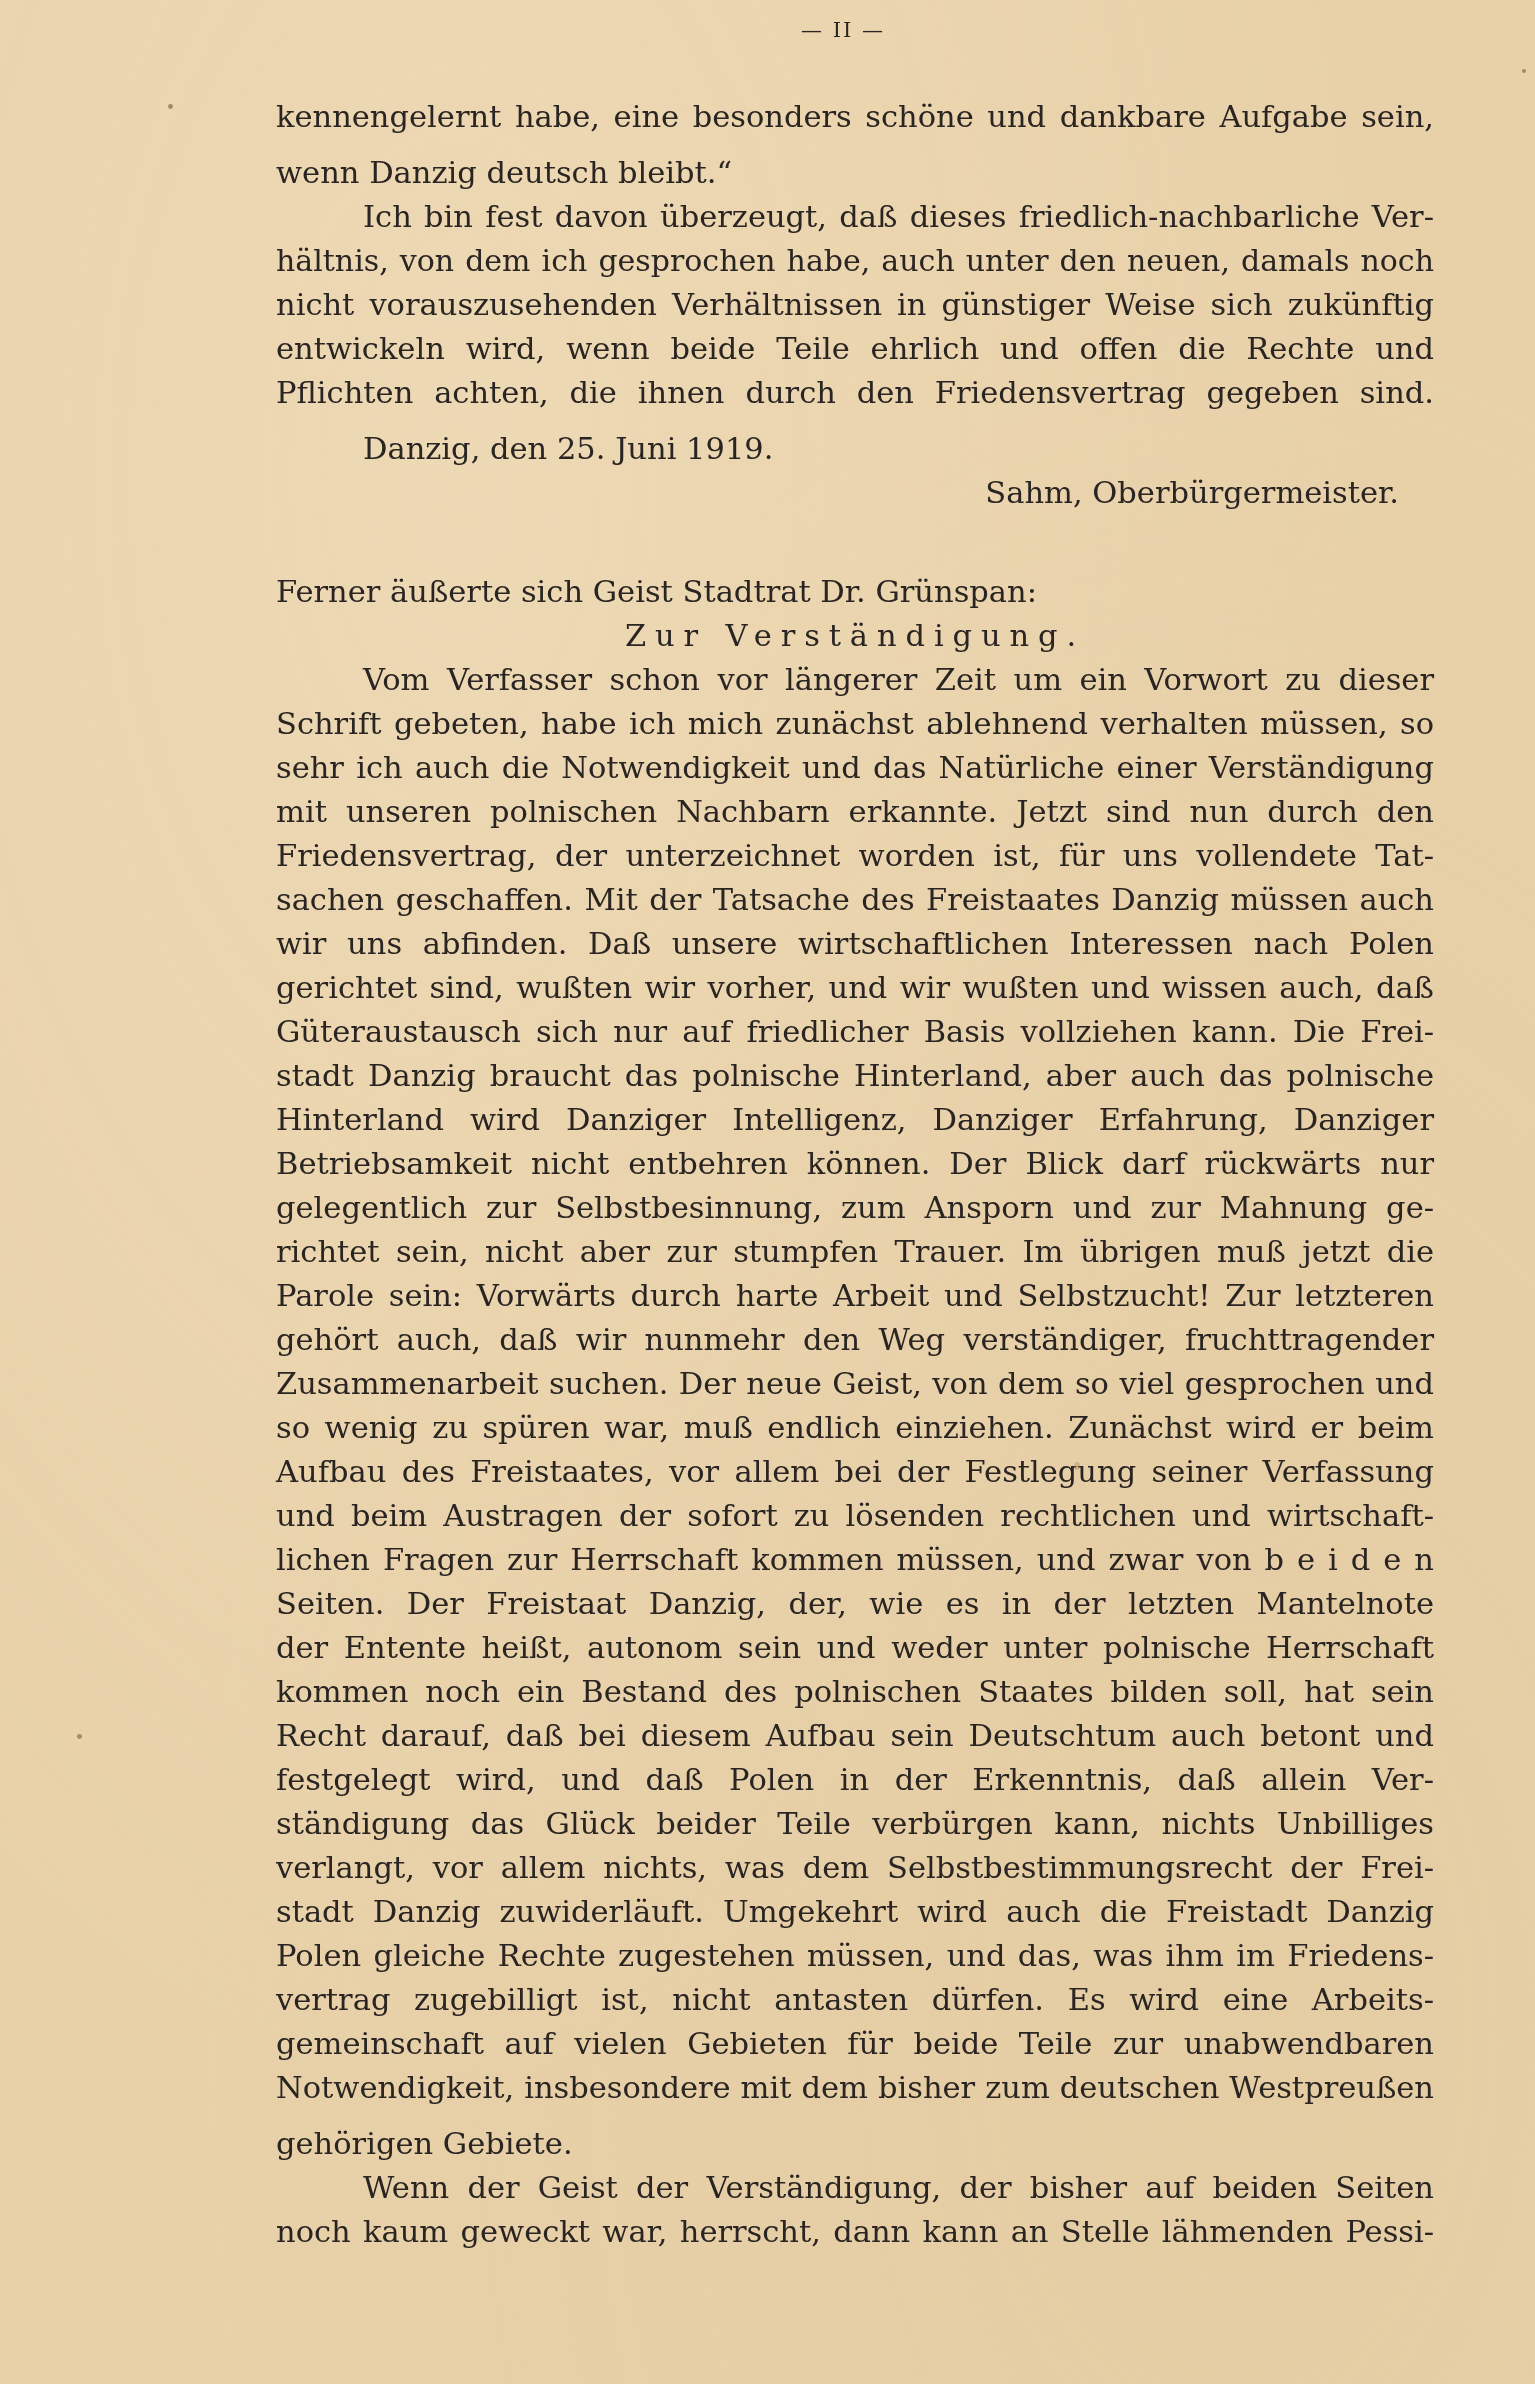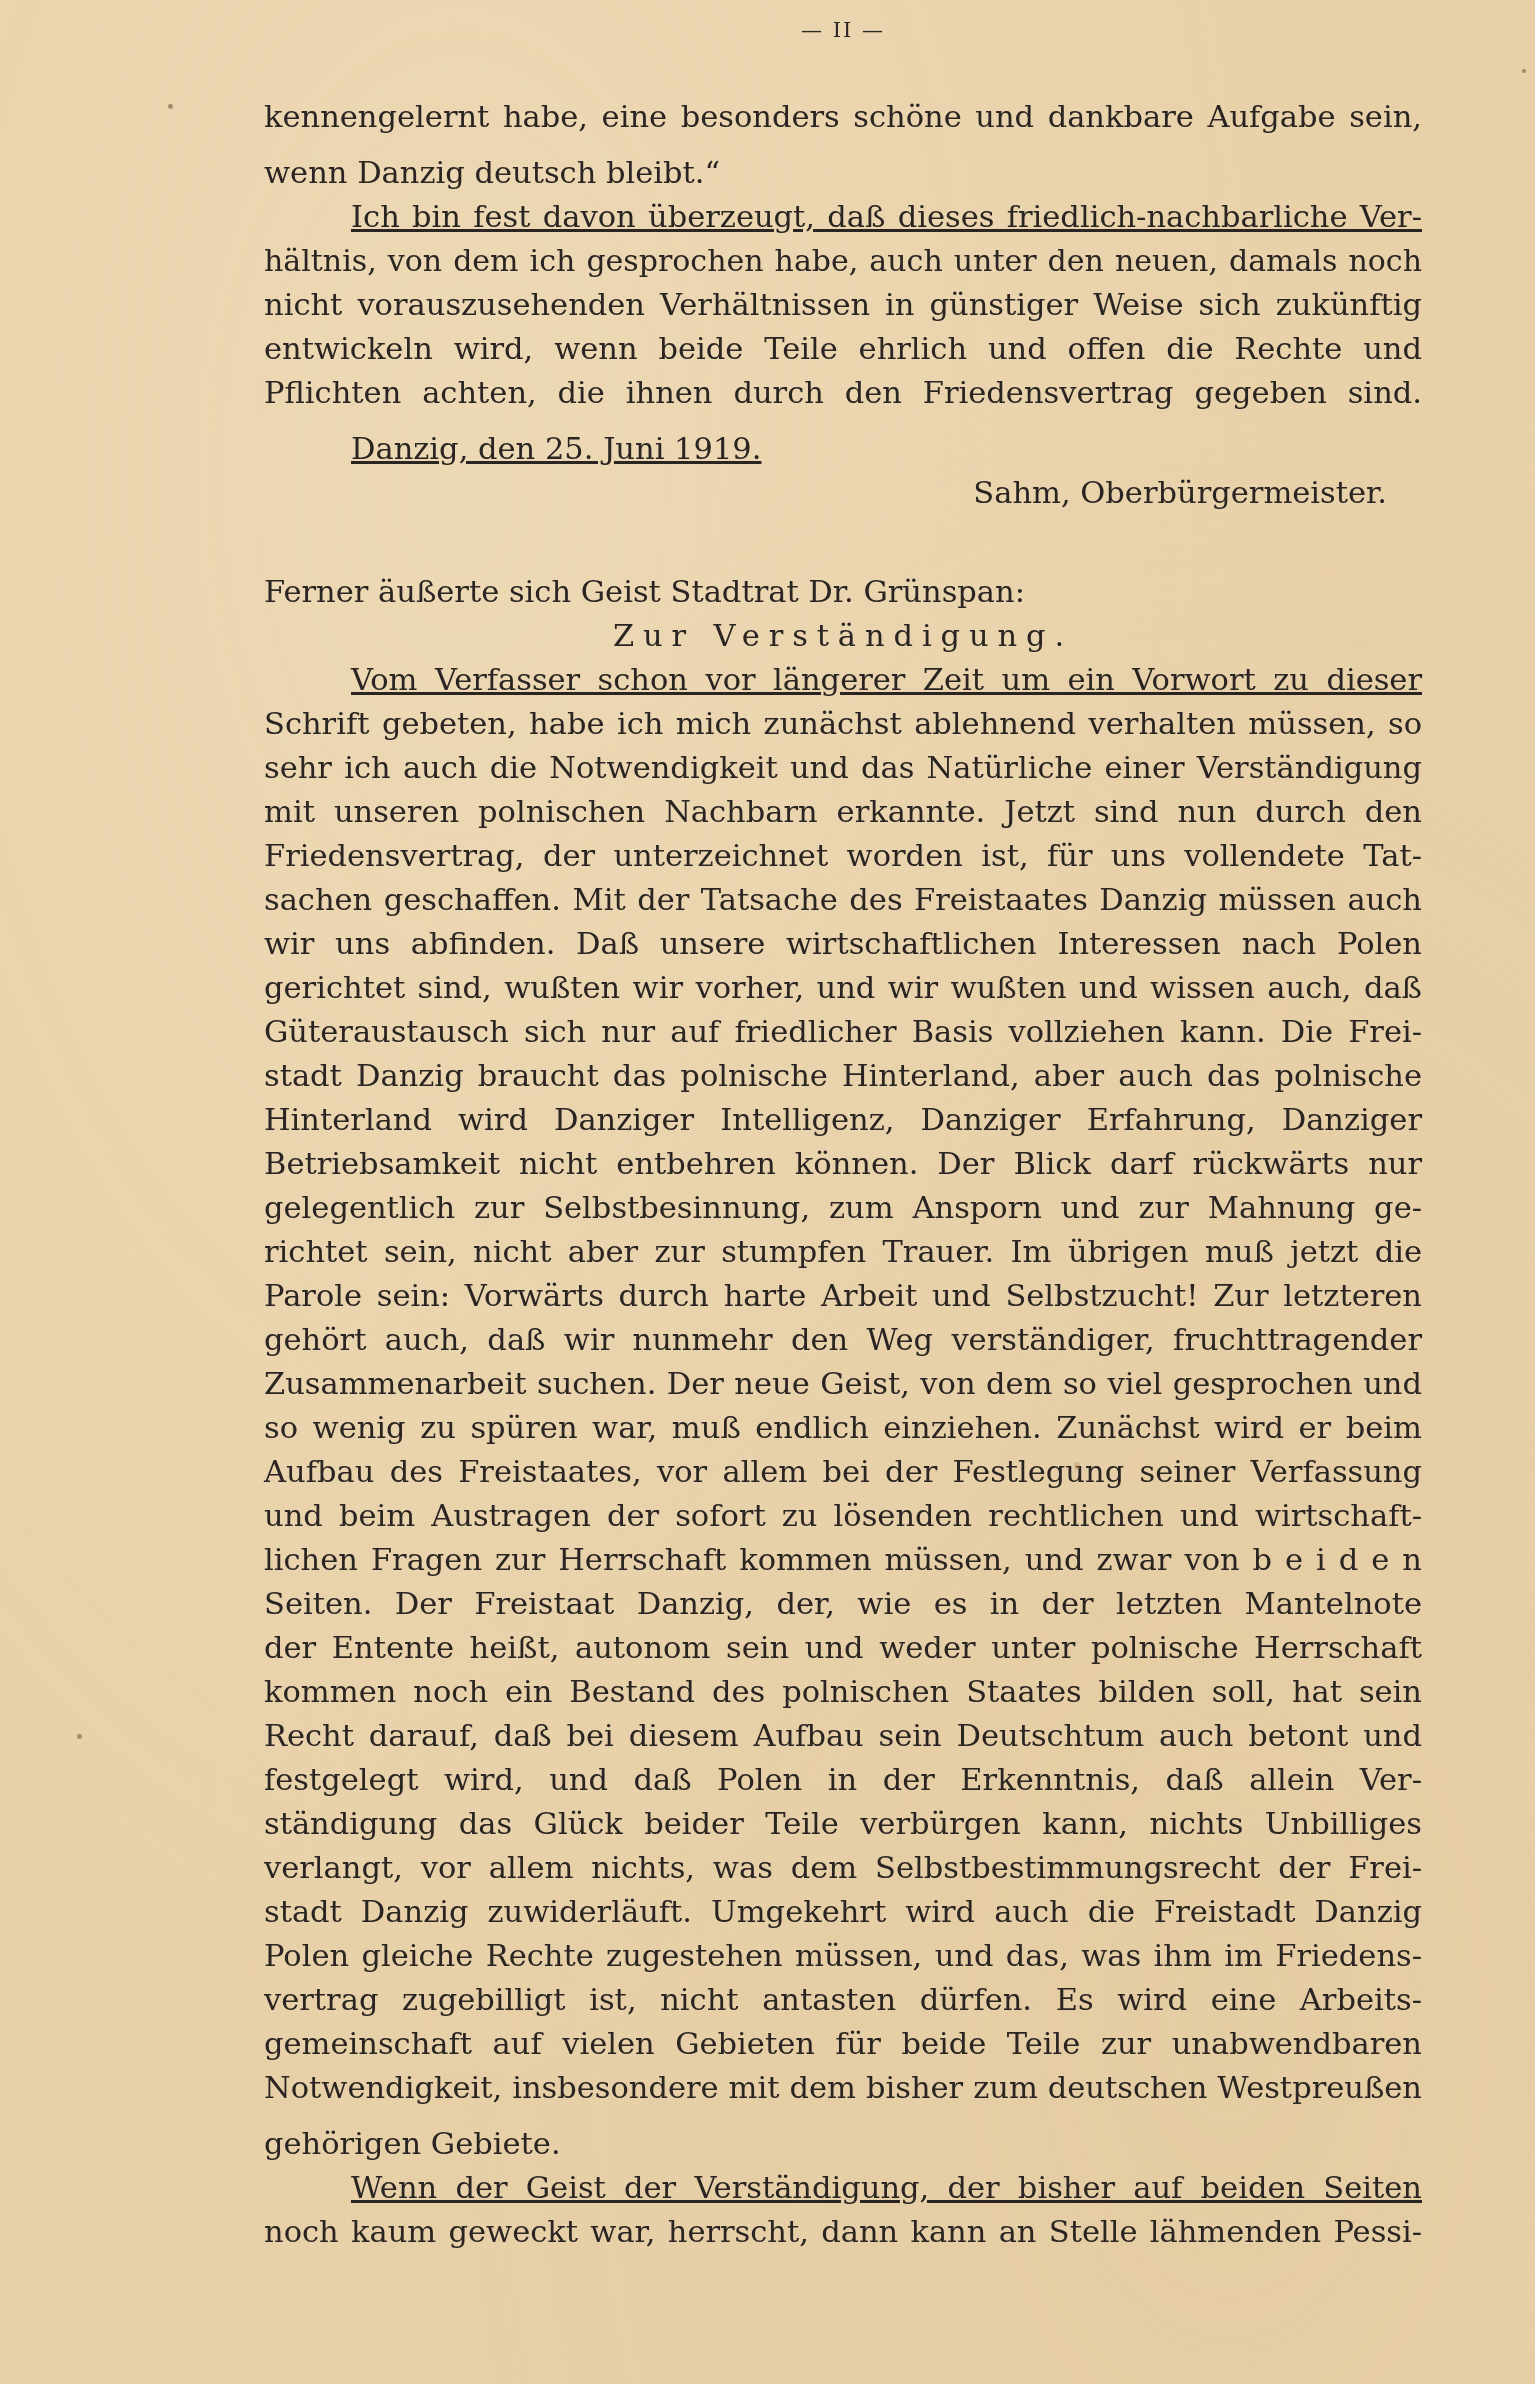--- a/index.html
+++ b/index.html
@@ -26,35 +26,35 @@
     top: 17.7px;
     left: 0;
     width: 1158px;
     text-align: center;
     font-size: 21px;
     letter-spacing: 2px;
   }
   .body-text {
     position: absolute;
     top: 95px;
-    left: 0;
+    left: 12px;
     width: 1158px;
     font-size: 30.5px;
     line-height: 44px;
   }
   .line {
     display: block;
     text-align: justify;
     text-align-last: justify;
     white-space: nowrap;
     height: 44px;
     overflow: visible;
   }
   .line.last { text-align-last: left; margin-top: 12px; }
-  .line.indent { padding-left: 87px; text-decoration: underline; }
+  .line.indent { padding-left: 87px; }
   .line.sig { text-align: right; text-align-last: right; padding-right: 35px; }
   .line.center { text-align: center; text-align-last: center; letter-spacing: 8.9px; }
   .gap { display: block; height: 43px; }
   .speck {
     position: absolute; border-radius: 50%; background: #6b4e35; opacity: 0.55;
   }
 </style>
 </head>
 <body>
 

